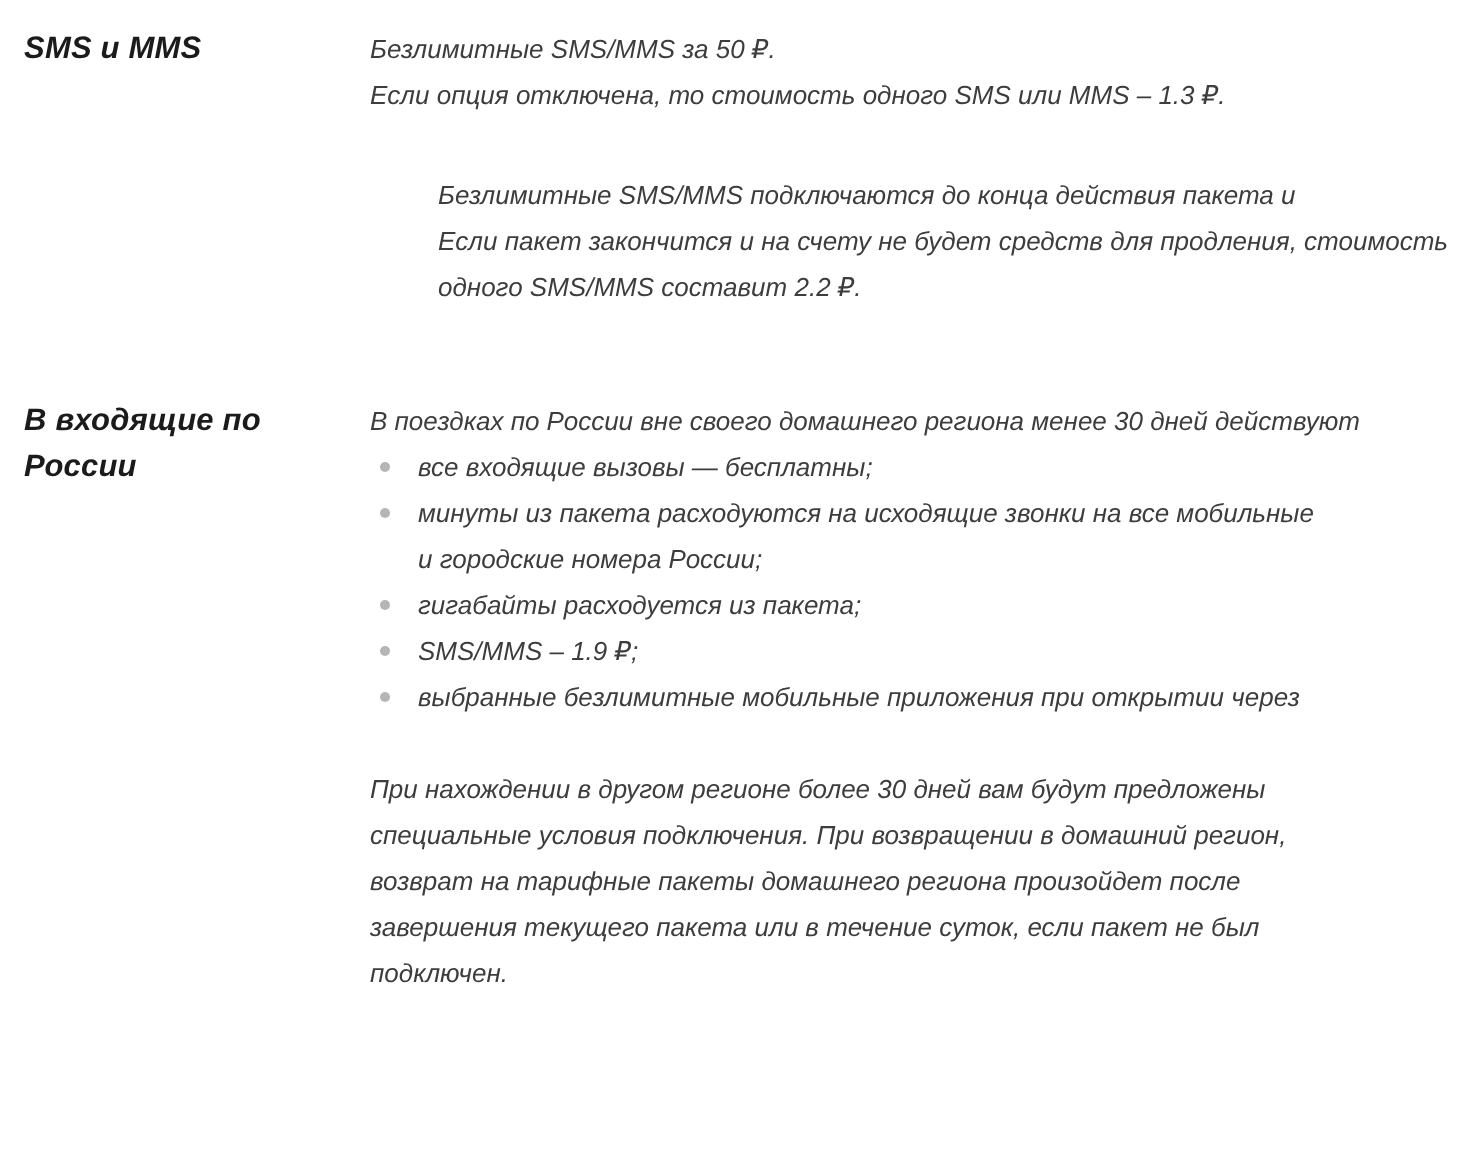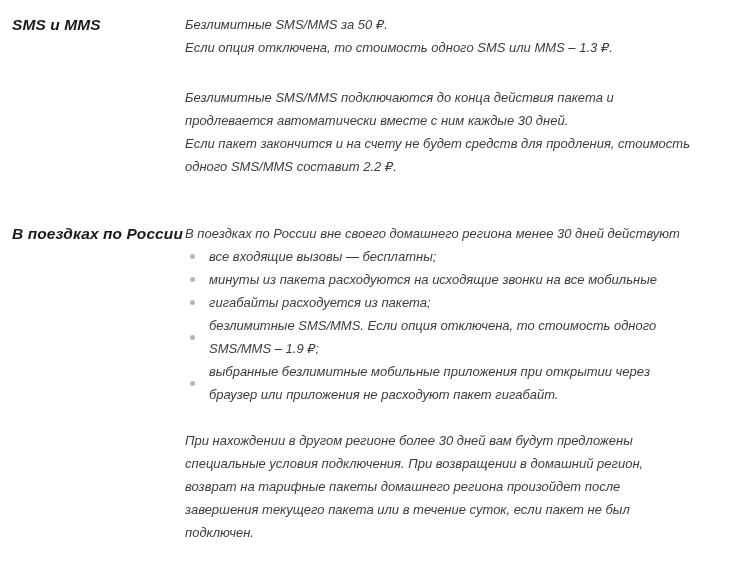--- a/index.html
+++ b/index.html
@@ -36,29 +36,29 @@
     color: var(--label-text);
     letter-spacing: 0.1px;
   }
   .body-col {
     flex: 1 1 auto;
     font-size: 13px;
     line-height: 23px;
     min-width: 0;
   }
   .para { margin: 0; }
-  .para.gap-before { margin-top: 27px; }
+  .para.gap-before { margin-top: 27px; margin-left: 34px; }
   .para.outro { margin-top: 23px; }
   .tline { display: block; white-space: nowrap; }
   .bullets {
     list-style: none;
     margin: 0;
     padding: 0;
   }
-  .bullet-item { display: flex; align-items: center; }
+  .bullet-item { display: flex; align-items: flex-start; }
   .bullet-marker {
     flex: 0 0 24px;
     width: 24px;
     position: relative;
     height: 23px;
   }
   .bullet-dot {
     position: absolute;
     left: 5px;
     top: 9px;
@@ -76,75 +76,73 @@
 
   <section class="section">
     <div class="label-col">SMS и MMS</div>
     <div class="body-col">
       <p class="para">
         <span class="tline">Безлимитные SMS/MMS за 50 ₽.</span>
         <span class="tline">Если опция отключена, то стоимость одного SMS или MMS – 1.3 ₽.</span>
       </p>
       <p class="para gap-before">
         <span class="tline">Безлимитные SMS/MMS подключаются до конца действия пакета и</span>
-        <span class="tline">продлевается автоматически вместе с ним каждые 30 дней.</span>
         <span class="tline">Если пакет закончится и на счету не будет средств для продления, стоимость</span>
         <span class="tline">одного SMS/MMS составит 2.2 ₽.</span>
       </p>
     </div>
   </section>
 
   <section class="section second">
-    <div class="label-col">В поездках по России</div>
+    <div class="label-col">В входящие по России</div>
     <div class="body-col">
       <p class="para">
         <span class="tline">В поездках по России вне своего домашнего региона менее 30 дней действуют</span>
       </p>
 
       <ul class="bullets">
         <li class="bullet-item">
           <span class="bullet-marker">
               <span class="bullet-dot"></span>
             </span>
           <span class="bullet-text">
             <span class="tline">все входящие вызовы — бесплатны;</span>
           </span>
         </li>
         <li class="bullet-item">
           <span class="bullet-marker">
               <span class="bullet-dot"></span>
             </span>
           <span class="bullet-text">
             <span class="tline">минуты из пакета расходуются на исходящие звонки на все мобильные</span>
+            <span class="tline">и городские номера России;</span>
           </span>
         </li>
         <li class="bullet-item">
           <span class="bullet-marker">
               <span class="bullet-dot"></span>
             </span>
           <span class="bullet-text">
             <span class="tline">гигабайты расходуется из пакета;</span>
           </span>
         </li>
         <li class="bullet-item">
           <span class="bullet-marker">
               <span class="bullet-dot"></span>
             </span>
           <span class="bullet-text">
-            <span class="tline">безлимитные SMS/MMS. Если опция отключена, то стоимость одного</span>
             <span class="tline">SMS/MMS – 1.9 ₽;</span>
           </span>
         </li>
         <li class="bullet-item">
           <span class="bullet-marker">
               <span class="bullet-dot"></span>
             </span>
           <span class="bullet-text">
             <span class="tline">выбранные безлимитные мобильные приложения при открытии через</span>
-            <span class="tline">браузер или приложения не расходуют пакет гигабайт.</span>
           </span>
         </li>
       </ul>
 
       <p class="para outro">
         <span class="tline">При нахождении в другом регионе более 30 дней вам будут предложены</span>
         <span class="tline">специальные условия подключения. При возвращении в домашний регион,</span>
         <span class="tline">возврат на тарифные пакеты домашнего региона произойдет после</span>
         <span class="tline">завершения текущего пакета или в течение суток, если пакет не был</span>
         <span class="tline">подключен.</span>

